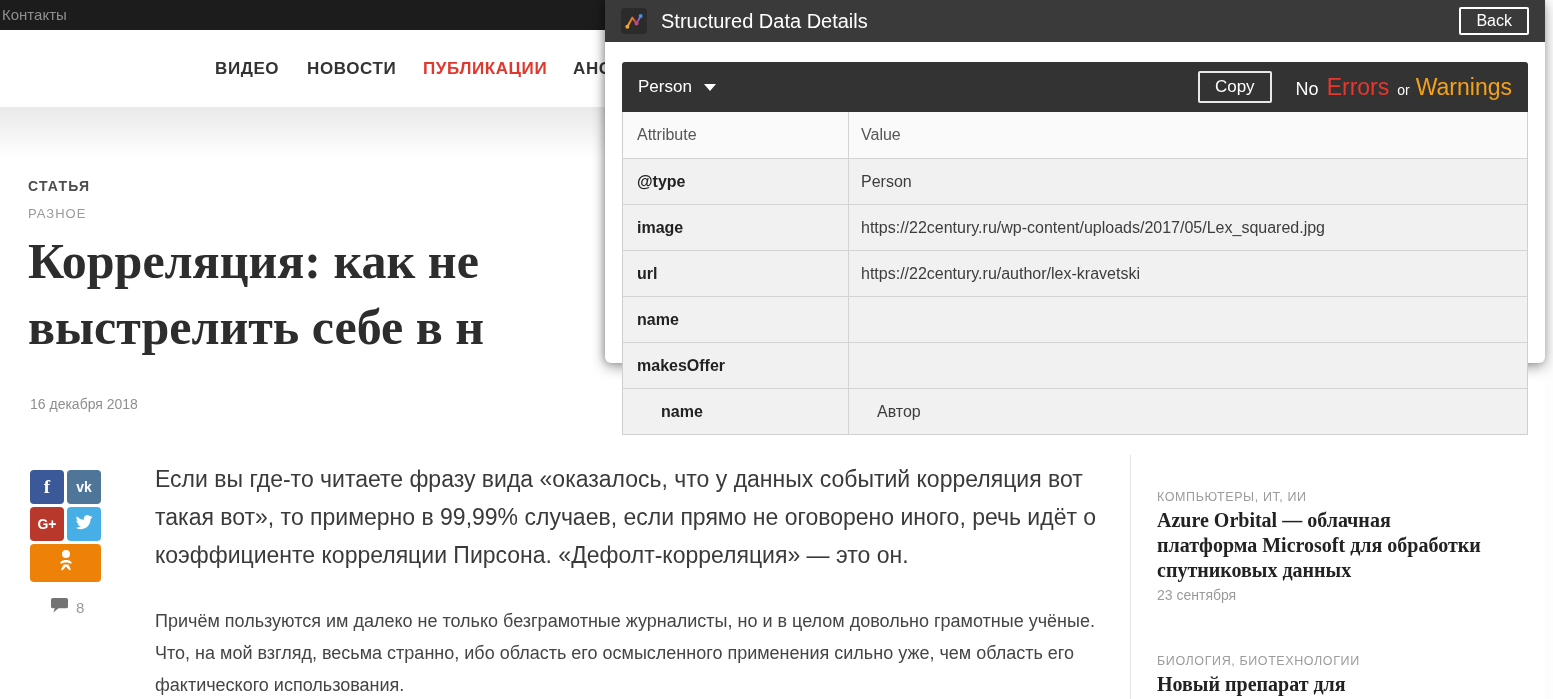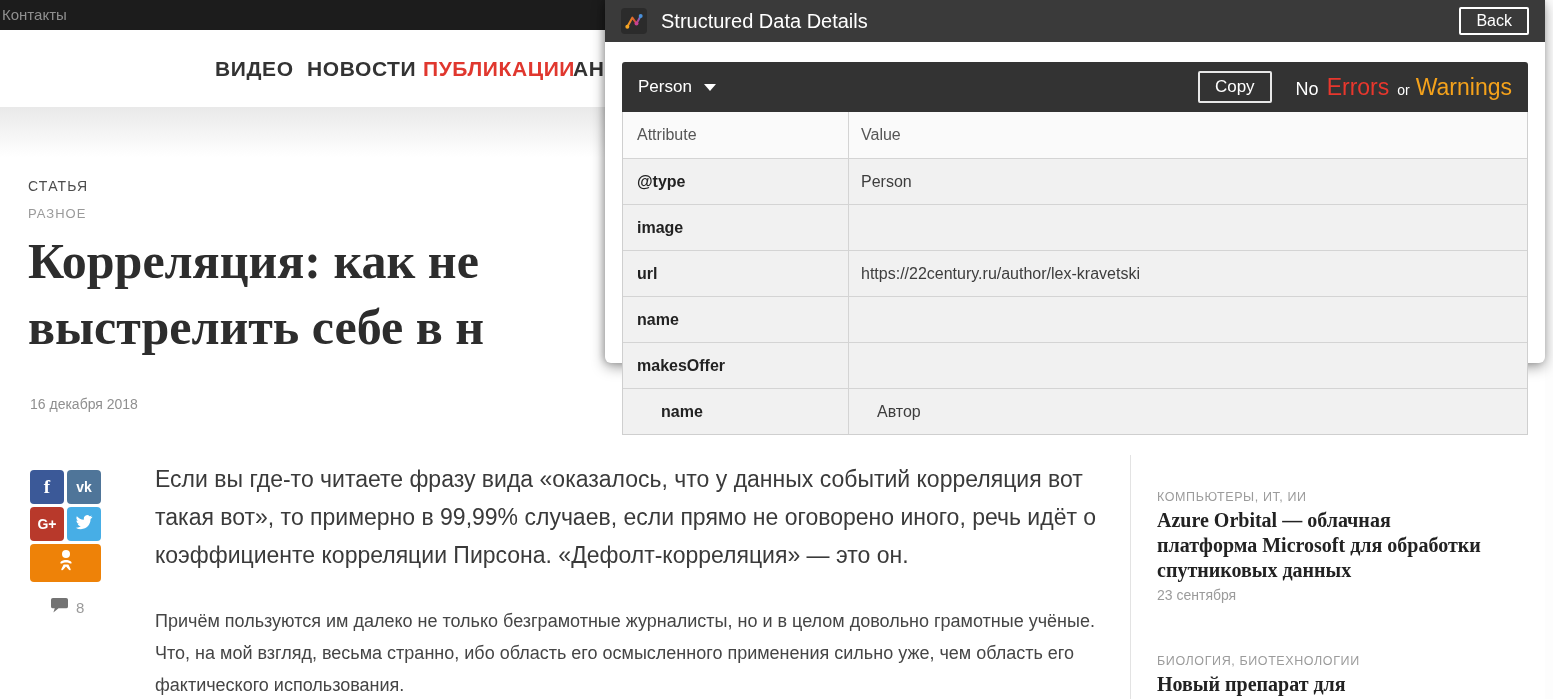--- a/index.html
+++ b/index.html
@@ -7,27 +7,27 @@
     font-family:"Liberation Sans", sans-serif; background:#fff; }
   .abs { position:absolute; }
 
   
   #topbar { left:0; top:0; width:1553px; height:30px; background:#1c1c1c; z-index:1; }
   #topbar .contacts { position:absolute; left:2px; top:0; line-height:30px;
     color:#8f8f8f; font-size:15px; }
 
   #navbar { left:0; top:30px; width:1553px; height:77px; background:#fff; z-index:1; }
   .nav-item { position:absolute; top:0; height:55px; line-height:77px;
-    font-size:21px; font-weight:bold; letter-spacing:.6px; color:#333; cursor:pointer; }
+    font-size:17px; font-weight:bold; letter-spacing:.6px; color:#333; cursor:pointer; }
   .nav-item.active { color:#e0372e; }
 
   #shade { left:0; top:107px; width:1553px; height:50px; z-index:1;
     background:linear-gradient(#e9e9e9, #ffffff); }
 
-  .kicker { left:28px; top:178px; font-size:14px; font-weight:normal;
+  .kicker { left:28px; top:178px; font-size:14px; font-weight:bold;
     letter-spacing:1.2px; color:#4d4d4d; z-index:1; }
   .category { left:28px; top:206px; font-size:13px; letter-spacing:1px;
     color:#9a9a9a; z-index:1; }
   .article-title { left:28px; top:228px; width:1000px; z-index:1;
     font-family:"Liberation Serif", serif; font-size:50px; line-height:66px;
     color:#2d2d2d; }
   .article-date { left:30px; top:396px; font-size:14px; color:#8f8f8f; z-index:1; }
 
   
   #share { left:30px; top:470px; width:75px; z-index:1; }
@@ -205,20 +205,21 @@
     <div class="trow head">
       <div class="tc-a">Attribute</div>
       <div class="tc-v">Value</div>
     </div>
     <div class="trow">
       <div class="tc-a">@type</div>
       <div class="tc-v">Person</div>
     </div>
     <div class="trow">
       <div class="tc-a">image</div>
+      <div class="tc-v">https://22century.ru/wp-content/uploads/2017/05/Lex_squared.jpg</div>
     </div>
     <div class="trow">
       <div class="tc-a">url</div>
       <div class="tc-v">https://22century.ru/author/lex-kravetski</div>
     </div>
     <div class="trow">
       <div class="tc-a">name</div>
     </div>
     <div class="trow">
       <div class="tc-a">makesOffer</div>

